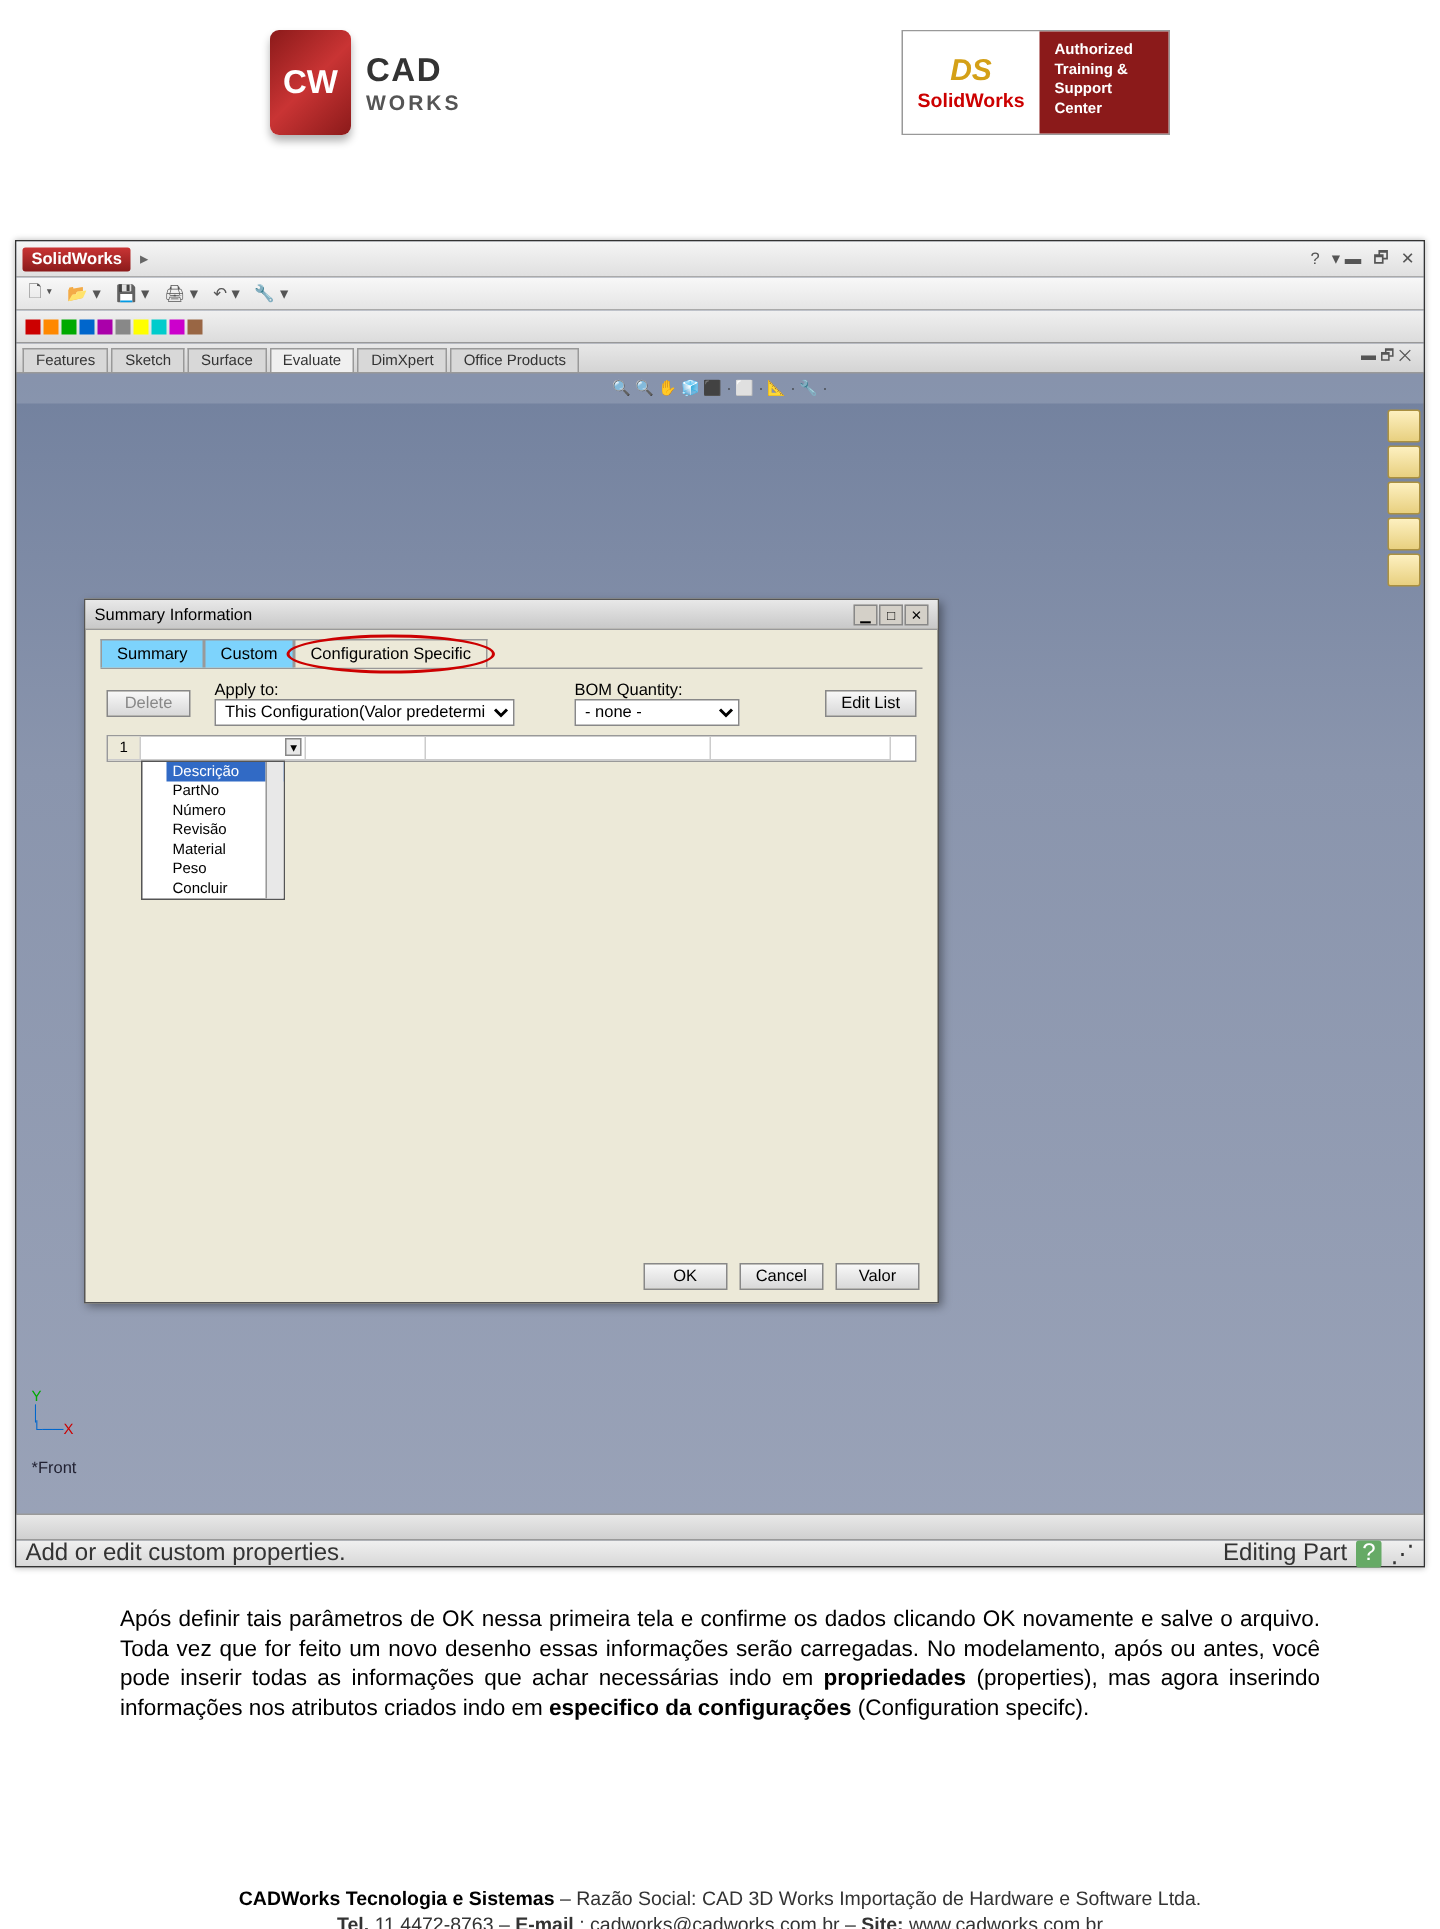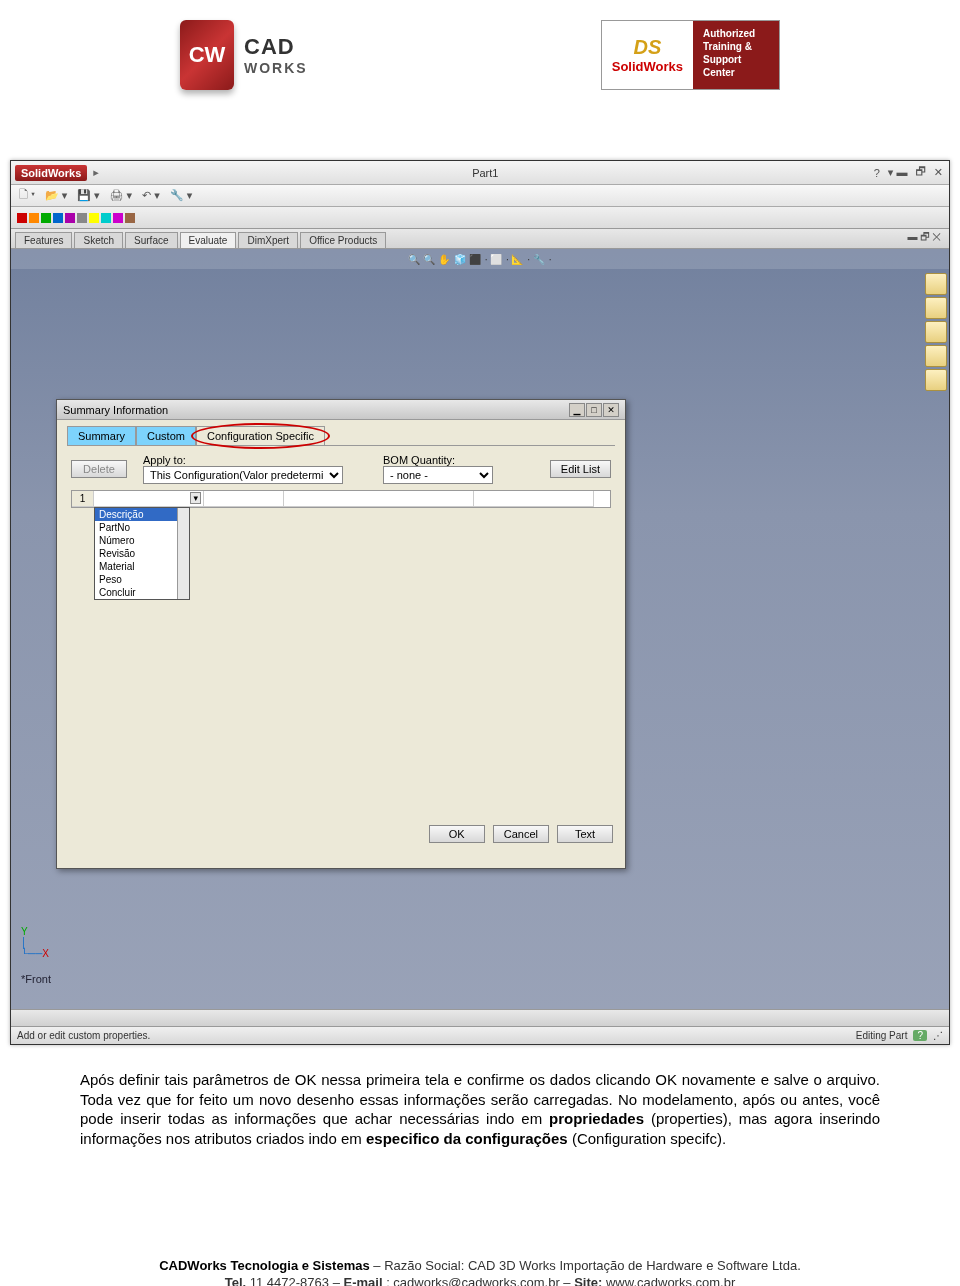--- a/index.html
+++ b/index.html
@@ -171,35 +171,35 @@
   }
   .gh-type{width:80px;} .gh-val{width:190px;} .gh-eval{width:120px;}
   .grid-row { display:flex; }
   .grid-row div { border-right:1px solid #ccc; border-bottom:1px solid #ccc; padding:2px 4px; font-size:10px; height:16px;}
   .dropdown {
     position:relative;
   }
   .dropdown-list {
     position:absolute; left:22px; top:0;
     width:96px; background:#fff; border:1px solid #555;
-    font-size:10px; z-index:5;
+    font-size:10px; z-index:5;padding-left:16px;
   }
   .dropdown-list div { padding:1px 4px; }
   .dropdown-list div.selected { background:#316ac5; color:#fff; }
   .dropdown-list .scrollbar {
     position:absolute; right:0; top:0; bottom:0; width:12px;
     background:#e8e8e8; border-left:1px solid #999;
   }
   .dlg-footer {
-    position:absolute; bottom:25px; right:12px; display:flex; gap:8px;
+    position:absolute; bottom:8px; right:12px; display:flex; gap:8px;
   }
   .statusbar {
     background:linear-gradient(to bottom,#f0f0f0,#d8d8d8);
     height:18px; display:flex; align-items:center; padding:0 6px;
-    border-top:1px solid #999; font-size:10px; color:#333;
+    border-top:1px solid #999; font-size:16px; color:#333;
   }
   .statusbar .right { margin-left:auto; display:flex; gap:6px; align-items:center;}
   .axis {
     position:absolute; left:10px; bottom:50px; font-size:10px; color:#0a0;
   }
   .axis .y{color:#0a0;} .axis .x{color:#c00;} .axis .z{color:#06c;}
   .view-label { position:absolute; left:10px; bottom:24px; font-size:11px; color:#223;}
   .prestatus {
     background:linear-gradient(to bottom,#e8e8e8,#d0d0d0);
     height:17px; border-top:1px solid #999; font-size:10px; padding:0 6px;
@@ -237,21 +237,20 @@
       <span class="sw">SolidWorks</span>
     </div>
     <div class="sw-right">Authorized Training &amp; Support Center</div>
   </div>
 </div>
 
 <div class="screenshot">
   <div class="app-titlebar">
     <span class="app-brand">SolidWorks</span>
     <span style="margin-left:6px;color:#666;">▸</span>
-    <span class="app-title-spacer">Part1</span>
     <span class="help-area">
       <span>?</span>
       <span>▾ ▬</span>
       <span>🗗</span>
       <span>✕</span>
     </span>
   </div>
   <div class="toolbar">
     <span class="tb-btn">🗋 ▾</span>
     <span class="tb-btn">📂 ▾</span>
@@ -343,21 +342,21 @@
               <div>Peso</div>
               <div>Concluir</div>
               <div class="scrollbar"></div>
             </div>
           </div>
         </div>
       </div>
       <div class="dlg-footer">
         <button class="btn">OK</button>
         <button class="btn">Cancel</button>
-        <button class="btn">Text</button>
+        <button class="btn">Valor</button>
       </div>
     </div>
 
     <div class="axis">
       <span class="y">Y</span><br>
       <span class="z">│</span><br>
       <span class="z">└──</span><span class="x">X</span>
     </div>
     <div class="view-label">*Front</div>
   </div>

